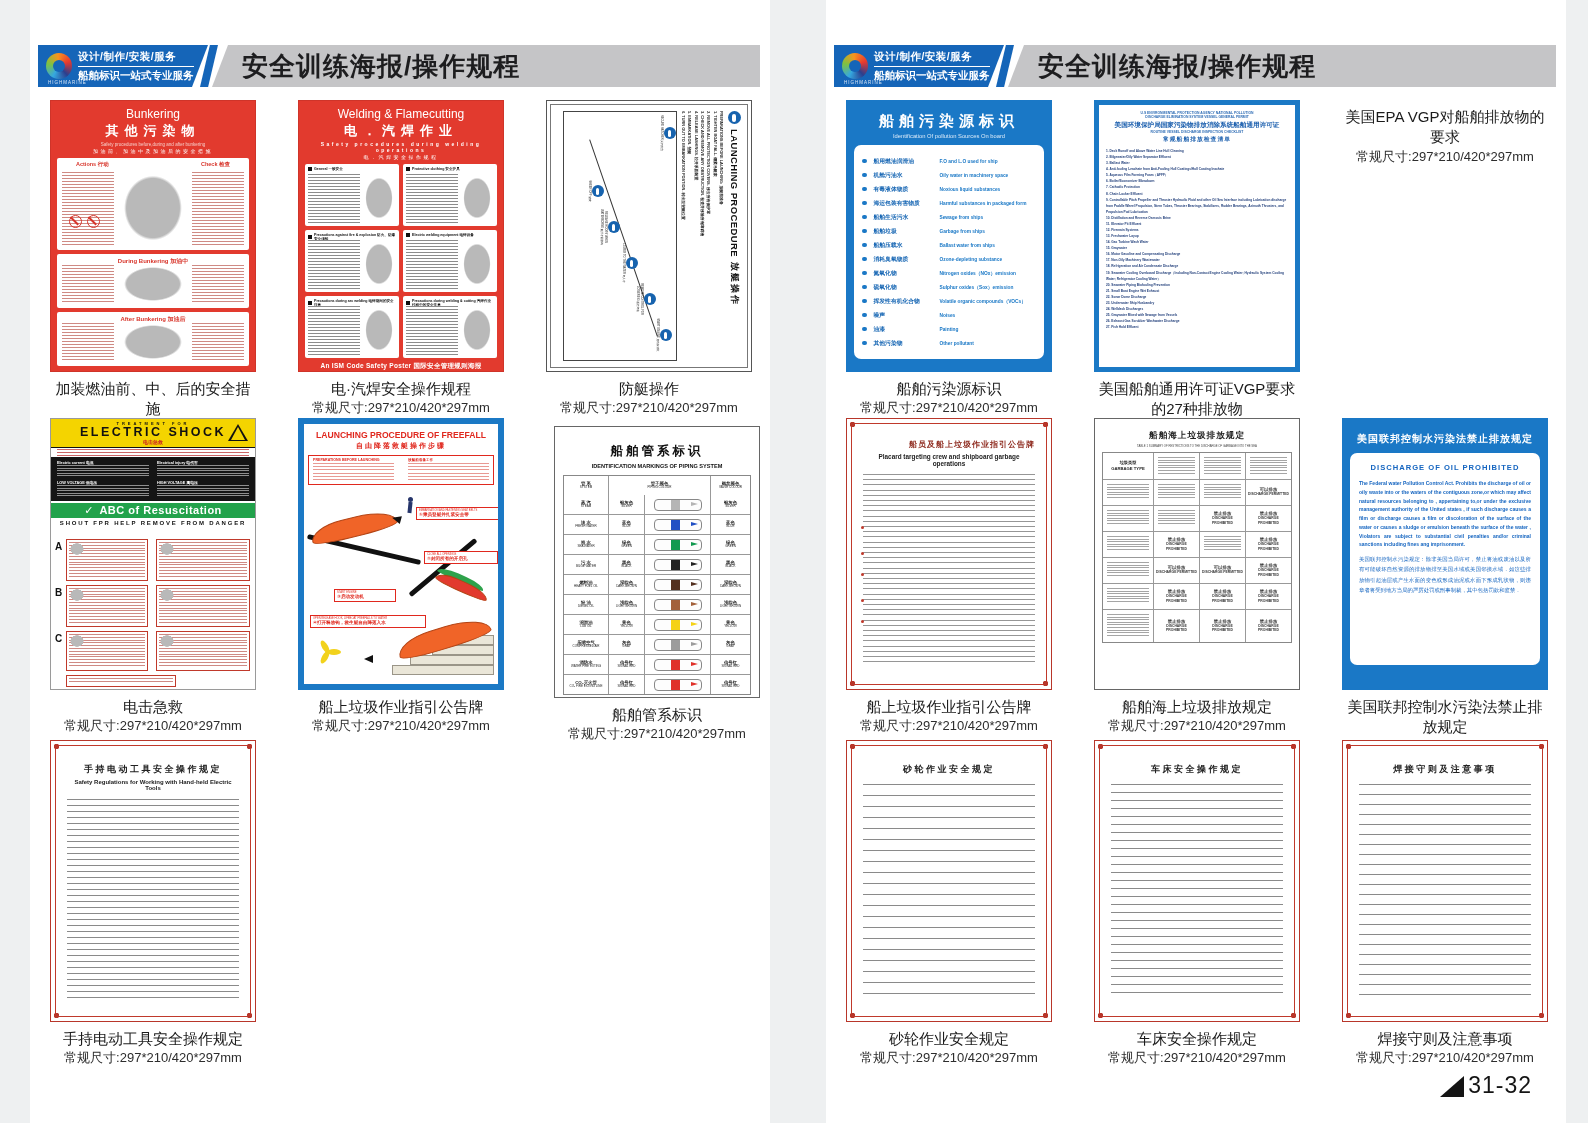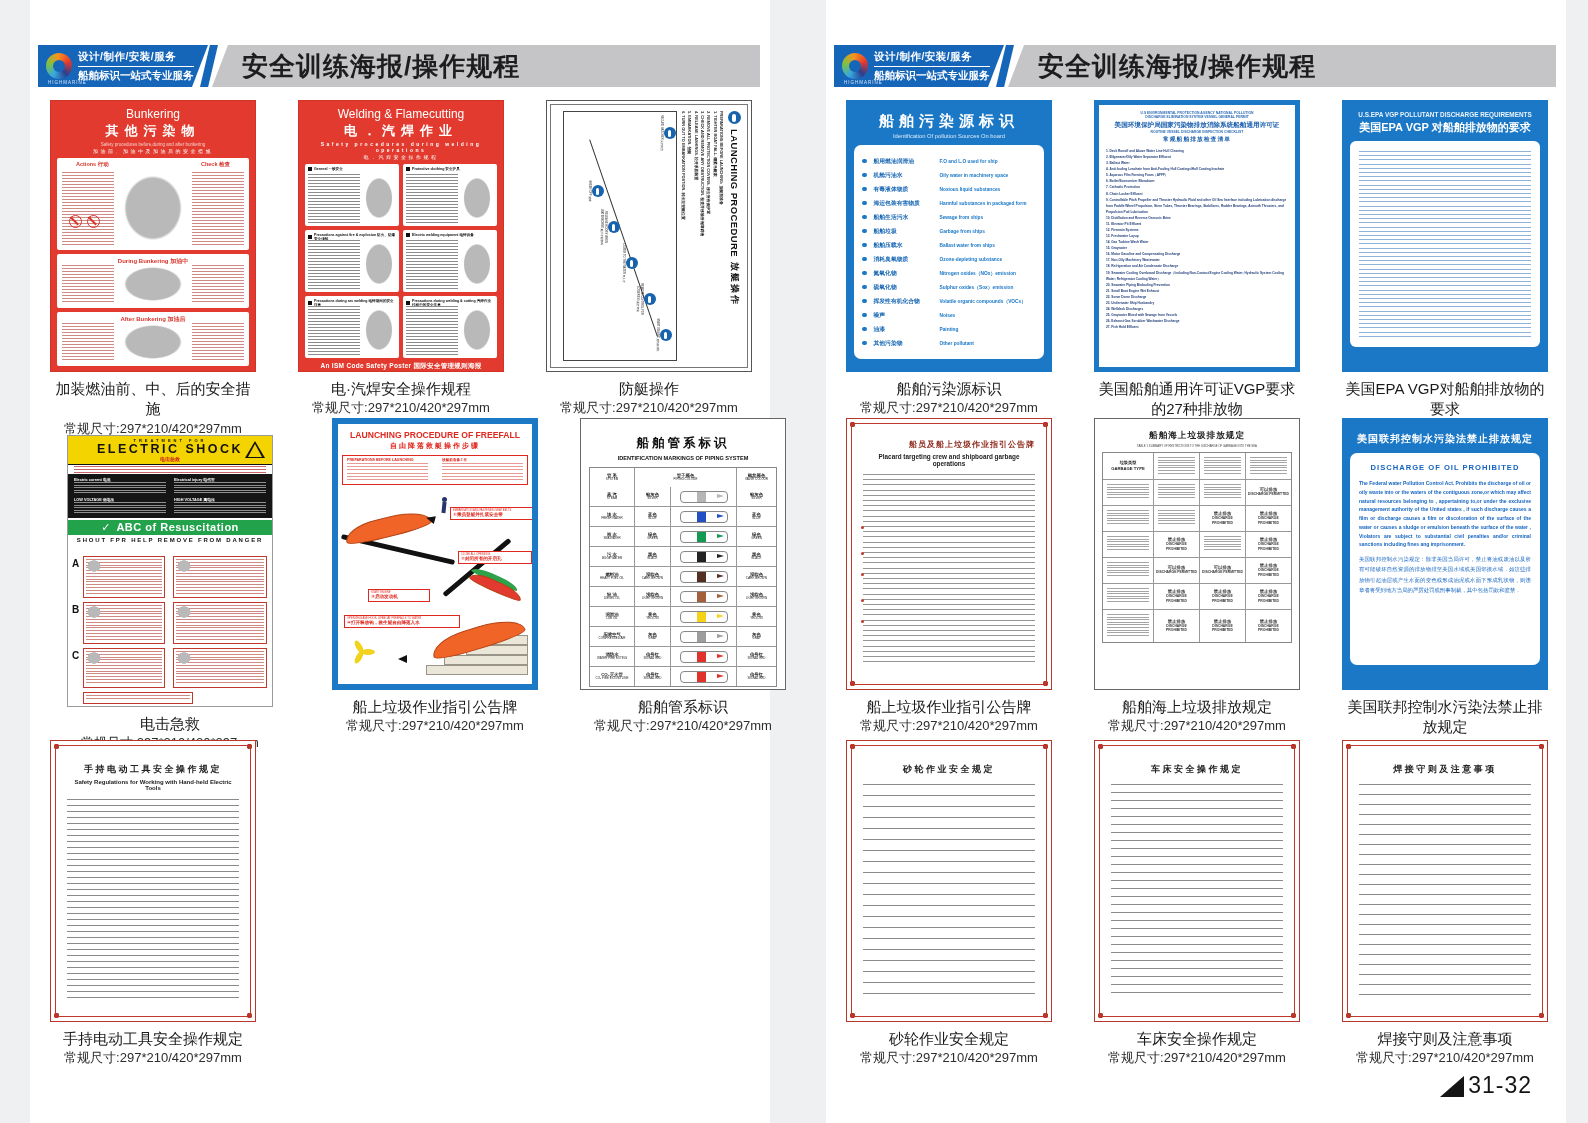--- a/index.html
+++ b/index.html
@@ -391,21 +391,21 @@
       </div>
       <figcaption class="caption">
         <div class="cap-name">防艇操作</div>
         <div class="cap-size">常规尺寸:297*210/420*297mm</div>
       </figcaption>
     </figure>
   </div>
 
   <div class="prow r2">
 
-    <figure class="cell" style="margin:17px">
+    <figure class="cell" style="margin:0">
       <div class="poster p-esh">
         <div class="es-yellow">
           <div class="es-tt">TREATMENT FOR</div>
           <div class="es-t">ELECTRIC SHOCK</div>
           <div class="es-tc">电击急救</div>
           <div class="es-warn"></div>
         </div>
         <div class="es-redline sim"></div>
         <div class="es-black">
             <div class="es-bs">
@@ -522,21 +522,21 @@
           <div class="arrowb" style="left:84px;top:26px;transform:rotate(15deg)"></div>
           <div class="arrowb" style="left:56px;top:166px"></div>
         </div>
       </div>
       <figcaption class="caption">
         <div class="cap-name">船上垃圾作业指引公告牌</div>
         <div class="cap-size">常规尺寸:297*210/420*297mm</div>
       </figcaption>
     </figure>
 
-    <figure class="cell" style="margin:0">
+    <figure class="cell" style="margin:8px">
       <div class="poster p-pipe">
         <div class="pp-t">船舶管系标识</div>
         <div class="pp-s">IDENTIFICATION  MARKINGS OF PIPING SYSTEM</div>
         <div class="pp-tbl">
           <div class="pp-row pp-hd">
             <div class="pp-c pp-c1">
                 <span class="pp-cn">管 系</span>
                 <span class="pp-en">SYSTEM</span>
               </div>
             <div class="pp-c pp-cm">
@@ -920,27 +920,20 @@
             <div class="vg-it">27. Fish Hold Effluent</div>
           </div>
       </div>
       <figcaption class="caption">
         <div class="cap-name">美国船舶通用许可证VGP要求的27种排放物</div>
         <div class="cap-size">常规尺寸:297*210/420*297mm</div>
       </figcaption>
     </figure>
 
     <figure class="cell" style="margin:0">
-      <div class="poster p-blue">
-        <div class="epa-te">U.S.EPA VGP POLLUTANT DISCHARGE REQUIREMENTS</div>
-        <div class="epa-tc">美国EPA VGP 对船舶排放物的要求</div>
-        <div class="epa-box">
-          <div class="epa-lines sim"></div>
-        </div>
-      </div>
       <figcaption class="caption">
         <div class="cap-name">美国EPA VGP对船舶排放物的要求</div>
         <div class="cap-size">常规尺寸:297*210/420*297mm</div>
       </figcaption>
     </figure>
   </div>
 
   <div class="prow r2">
 
     <figure class="cell" style="margin:0">

